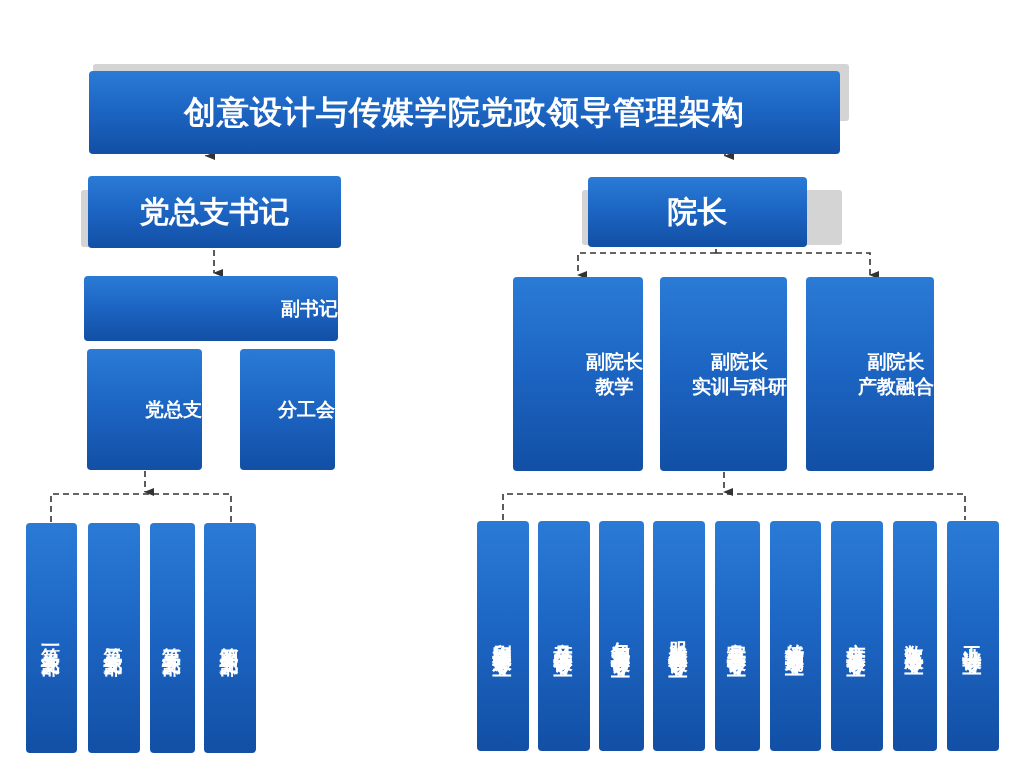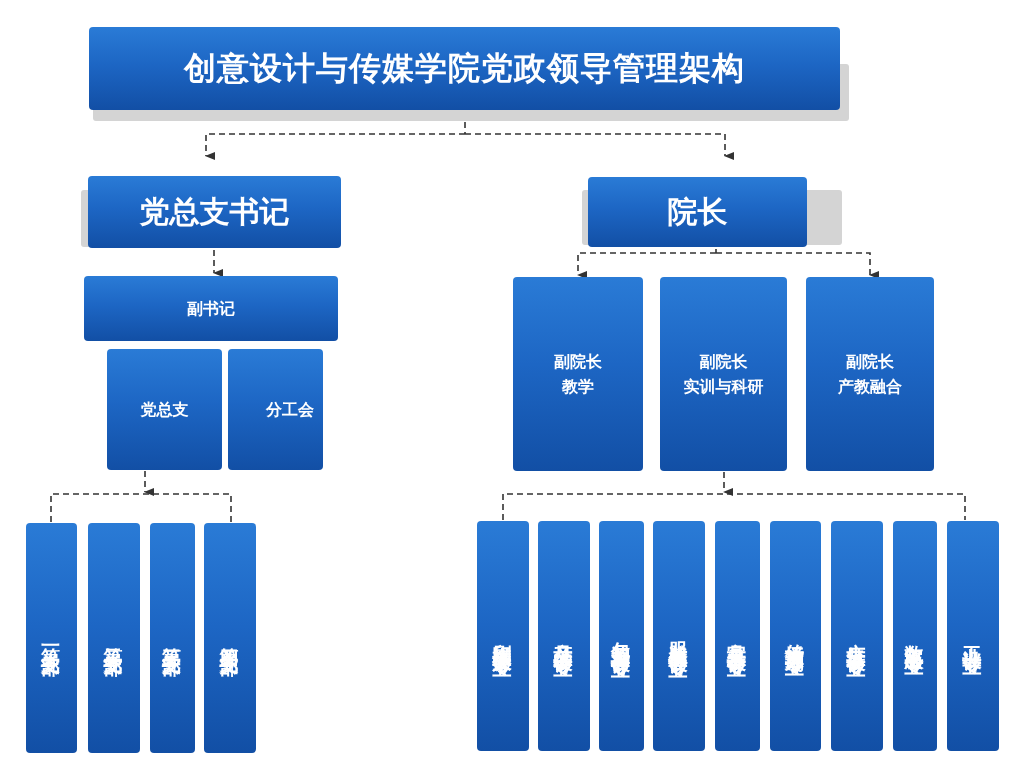--- a/index.html
+++ b/index.html
@@ -9,23 +9,23 @@
   .box {
     position: absolute;
     background: linear-gradient(to bottom, #2a7bd6 0%, #1d66c4 45%, #124fa5 100%);
     border-radius: 4px;
     color: #ffffff;
     font-weight: bold;
     display: flex; align-items: center; justify-content: center;
     text-align: center;
     box-sizing: border-box;
   }
-  .title-box { font-size: 32px; letter-spacing: 1px; }
+  .title-box { font-size: 32px; letter-spacing: 1px; margin-top: 44px; }
   .l1-box { font-size: 30px; margin-top: 19px; }
-  .mid-box { font-size: 16px; line-height: 25px; white-space: pre-line; }
+  .mid-box { font-size: 19px; line-height: 25px; white-space: pre-line; justify-content: flex-end; }
   .vert-box { font-size: 19px; line-height: 24px; writing-mode: vertical-rl; text-orientation: upright; letter-spacing: 2px; }
   svg.connectors { position: absolute; left: 0; top: 0; pointer-events: none; }
 </style>
 </head>
 <body>
 
 <svg class="connectors" width="1024" height="779">
   <defs>
     <marker id="arrow" markerWidth="8" markerHeight="10" refX="4" refY="9" orient="auto-start-reverse" markerUnits="userSpaceOnUse">
       <path d="M0,0 L8,0 L4,10 Z" fill="#333333"></path>
@@ -63,24 +63,24 @@
 
 <div class="shadow" style="left:582px; top:190px; width:260px; height:55px;"></div>
 <div class="box l1-box" style="left:588px; top:158px; width:219px; height:70px;">
   <span>院长</span>
 </div>
 
 <div class="box mid-box" style="left:84px; top:276px; width:254px; height:65px;">
   <span>副书记</span>
 </div>
 
-<div class="box mid-box" style="left:87px; top:349px; width:115px; height:121px;margin-left:20px;">
+<div class="box mid-box" style="left:87px; top:349px; width:115px; height:121px;">
   <span>党总支</span>
 </div>
-<div class="box mid-box" style="left:228px; top:349px; width:95px; height:121px;padding-left:29px;">
+<div class="box mid-box" style="left:240px; top:349px; width:95px; height:121px;padding-left:29px;">
   <span>分工会</span>
 </div>
 
 <div class="box vert-box" style="left:26px; top:523px; width:51px; height:230px;">
   <span>第一党支部</span>
 </div>
 <div class="box vert-box" style="left:88px; top:523px; width:52px; height:230px;">
   <span>第二党支部</span>
 </div>
 <div class="box vert-box" style="left:150px; top:523px; width:45px; height:230px;">

